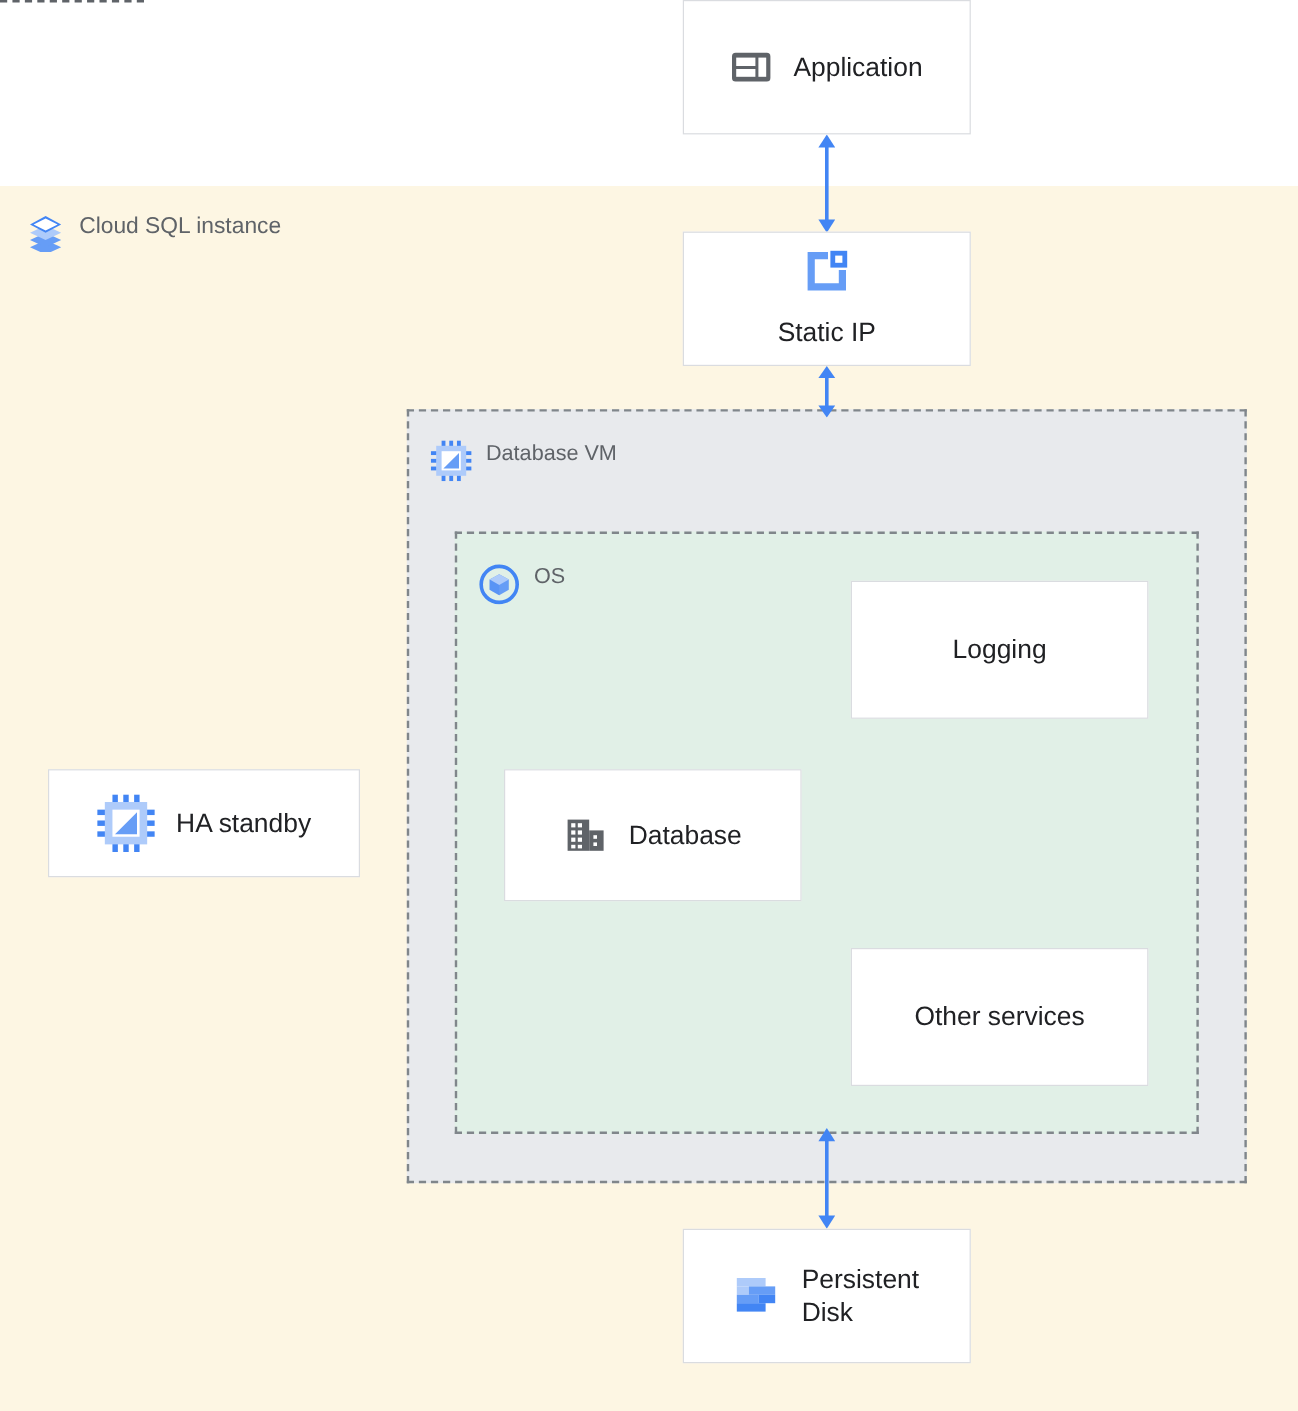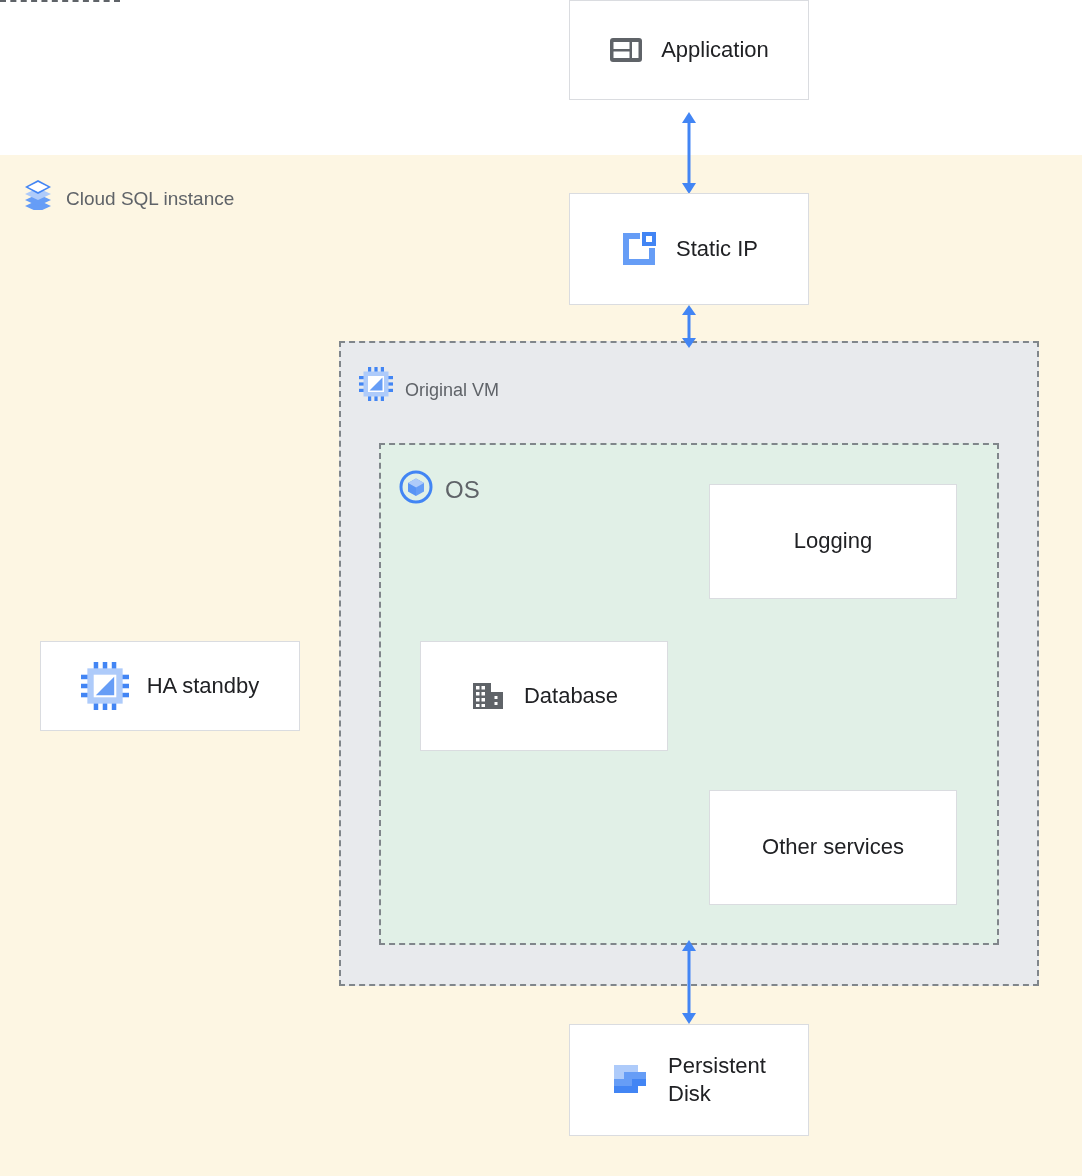--- a/index.html
+++ b/index.html
@@ -45,33 +45,33 @@
     height: 502px;
     background: #e1f0e7;
     border: 2px dashed #80868b;
     box-sizing: border-box;
   }
 
   
   .ctr-header {
     position: absolute;
     display: flex;
-    align-items: flex-end;
+    align-items: flex-start;
     gap: 12px;
   }
   .ctr-header .ctr-label {
     font-size: 19px;
     color: #5f6368;
     white-space: nowrap;
   }
   .hdr-cloudsql { left: 22px; top: 178px; }
   .hdr-vm       { left: 359px; top: 367px; }
   .hdr-os       { left: 399px; top: 470px; }
   .hdr-vm .ctr-label { font-size: 18px; }
-  .hdr-os .ctr-label { font-size: 24px; }
+  .hdr-os .ctr-label { font-size: 18px; }
 
   
   .node {
     position: absolute;
     background: #ffffff;
     border: 1px solid #dadce0;
     box-sizing: border-box;
     display: flex;
     align-items: center;
     gap: 18px;
@@ -81,22 +81,22 @@
   }
   .node.iconed {
     justify-content: center;
   }
   .node-label {
     font-size: 22px;
     color: #202124;
     line-height: 1.28;
   }
 
-  .node-application    { left: 569px; top: 0px;    width: 240px; height: 100px; }
-  .node-staticip       { left: 569px; top: 193px;  width: 240px; height: 112px; }
+  .node-application    { left: 569px; top: 0px;    width: 240px; height: 112px; }
+  .node-staticip       { left: 569px; top: 193px;  width: 240px; height: 112px; flex-direction: column; }
   .node-hastandby      { left: 40px;  top: 641px;  width: 260px; height: 90px; }
   .node-database       { left: 420px; top: 641px;  width: 248px; height: 110px; }
   .node-logging        { left: 709px; top: 484px;  width: 248px; height: 115px; }
   .node-monitoring     { left: 709px; top: 638px;  width: 248px; height: 115px; }
   .node-otherservices  { left: 709px; top: 790px;  width: 248px; height: 115px; }
   .node-persistentdisk { left: 569px; top: 1024px; width: 240px; height: 112px; }
 
   .node-persistentdisk .node-label { white-space: pre-line; }
 
   
@@ -164,21 +164,21 @@
           <rect x="29" y="9" width="5" height="3.2"></rect>
           <rect x="29" y="15.4" width="5" height="3.2"></rect>
           <rect x="29" y="21.8" width="5" height="3.2"></rect>
         </g>
         <rect x="4.5" y="4.5" width="25" height="25" fill="#aecbfa"></rect>
         <rect x="9" y="9" width="16" height="16" fill="#ffffff"></rect>
         <polygon points="9,25 25,9 25,25" fill="#4285f4" opacity="0"></polygon>
         <polygon points="10.5,23.5 23.5,10.5 23.5,23.5" fill="#669df6"></polygon>
       </svg>
     </span>
-    <span class="ctr-label">Original VM</span>
+    <span class="ctr-label">Database VM</span>
   </div>
 
   <div class="ctr-header hdr-os">
     <span class="icon">
       <svg width="34" height="34" viewBox="0 0 34 34">
         <circle cx="17" cy="17" r="15" fill="none" stroke="#4285f4" stroke-width="3"></circle>
         <polygon points="17,8.5 25,13 25,21.5 17,26 9,21.5 9,13" fill="#669df6"></polygon>
         <polygon points="17,8.5 25,13 17,17.5 9,13" fill="#aecbfa"></polygon>
         <polygon points="9,13 17,17.5 17,26 9,21.5" fill="#4285f4" opacity="0.35"></polygon>
         <path d="M5 24 L14 19 L14 24 Z" fill="#ffffff" opacity="0"></path>

